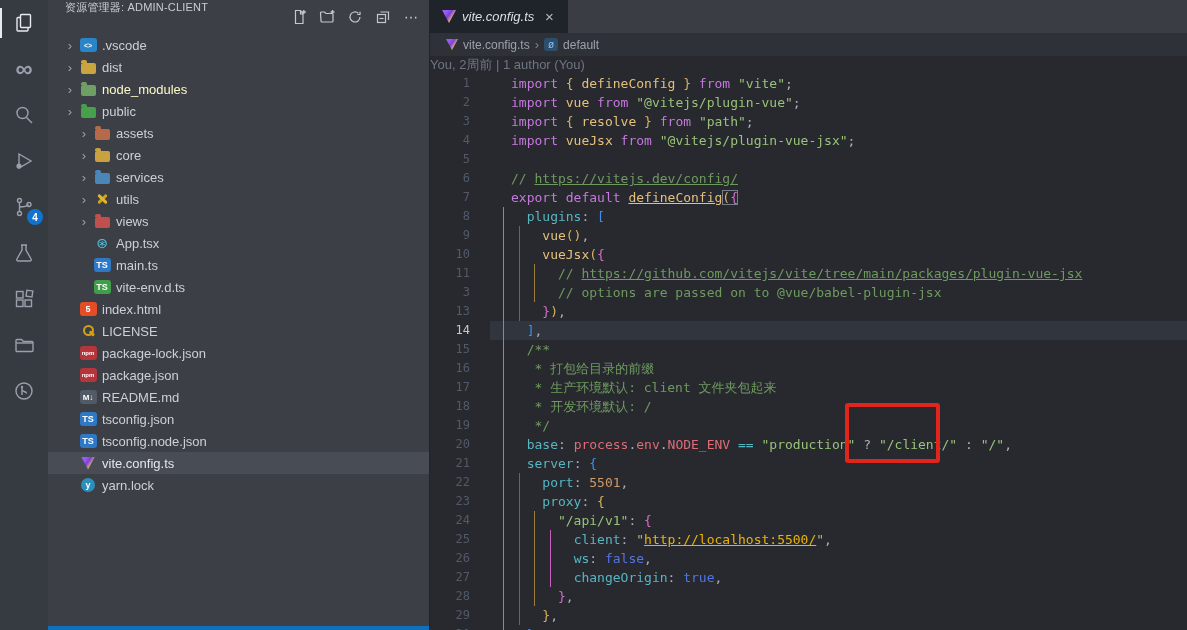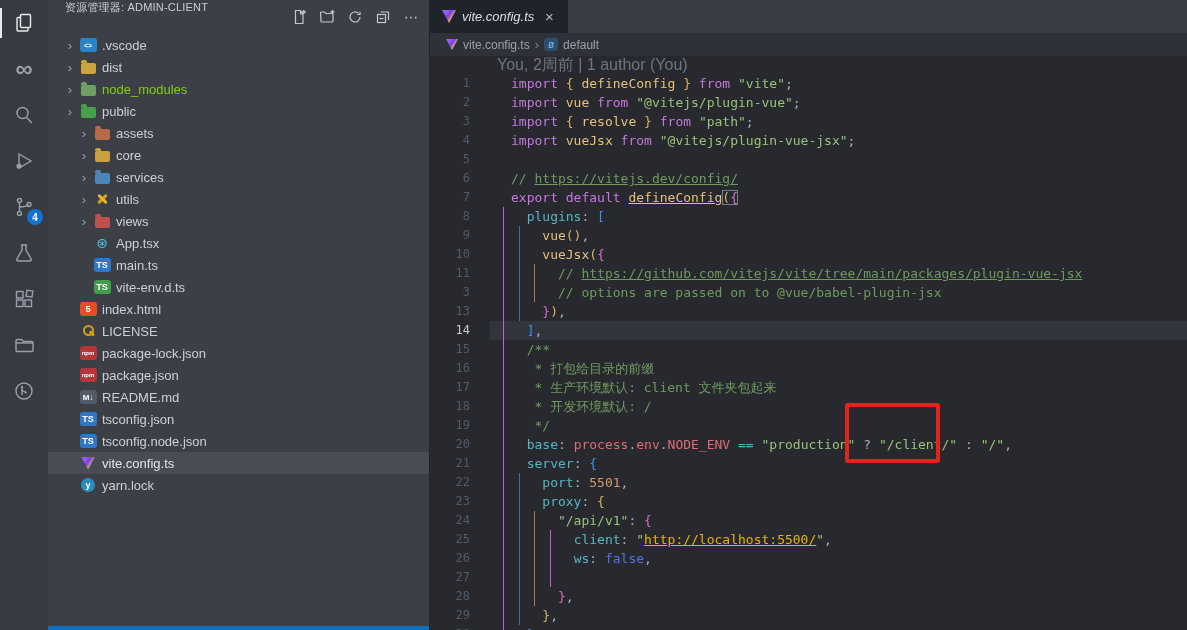--- a/index.html
+++ b/index.html
@@ -20,21 +20,21 @@
   
   .sidebar { width:381px; background:#3c4046; flex:none; position:relative; display:flex; flex-direction:column; }
   .sb-header { height:34px; display:flex; padding:0 8px 0 17px; }
   .sb-title { font-size:11px; color:#c8cdd4; letter-spacing:.2px; flex:1; white-space:nowrap; overflow:hidden; }
   .sb-actions { display:flex; align-items:center; gap:8px; }
   .sb-actions .abtn { width:20px; height:20px; display:flex; align-items:center; justify-content:center; border-radius:4px; cursor:pointer; color:#c3c8cf; }
   .sb-actions svg { stroke:#c3c8cf; fill:none; stroke-width:1.2; }
   .tree { flex:1; overflow:hidden; }
   .trow { height:22px; display:flex; align-items:center; font-size:13px; color:#ccd0d6; cursor:pointer; white-space:nowrap; }
   .trow.sel { background:#474c55; color:#e4e6ea; }
-  .trow.dim .tlabel { color:#84cc16; }
+  .trow.dim .tlabel { color:#fef9c3; }
   .tw { width:16px; text-align:center; color:#9aa0aa; font-size:13px; flex:none; display:inline-block; }
   .tw.exp { transform:rotate(90deg); }
   .ticon { width:20px; flex:none; display:flex; align-items:center; justify-content:center; margin-right:4px; }
   .ic-folder { width:15px; height:11px; border-radius:2px 2px 2px 2px; position:relative; background:var(--fc,#c9a23f); margin-top:3px; }
   .ic-folder::before { content:""; position:absolute; top:-3px; left:0; width:6px; height:3px; border-radius:2px 2px 0 0; background:inherit; }
   .badge { width:17px; height:14px; border-radius:3px; display:flex; align-items:center; justify-content:center; color:#fff; font-weight:bold; font-size:9px; font-family:"Liberation Sans",sans-serif; }
   .b-npm { background:#b5353a; font-size:6px; letter-spacing:0; }
   .b-tsb { background:#2d79c7; }
   .b-tsg { background:#3f9e49; }
   .b-html { background:#e44d26; }
@@ -59,21 +59,21 @@
   .tab-label { font-size:13px; font-style:italic; color:#dcdfe4; }
   .tab-close { color:#b8bcc4; font-size:15px; width:18px; height:18px; display:flex; align-items:center; justify-content:center; border-radius:4px; cursor:pointer; }
   .breadcrumbs { height:23px; background:#2e3238; display:flex; align-items:center; gap:5px; padding-left:16px; font-size:12px; color:#9ba1ab; flex:none; }
   .bc-item { display:flex; align-items:center; gap:5px; cursor:pointer; }
   .bc-sep { color:#7d838d; font-size:13px; }
   .ic-vite.small { width:12px; height:11px; }
   .ic-sym { width:14px; height:13px; border-radius:3px; background:#2c4f6e; color:#8fc1f2; font-size:10px; display:flex; align-items:center; justify-content:center; }
 
   .codearea { flex:1; background:#27292f; position:relative; overflow:hidden;
               font-family:"DejaVu Sans Mono", monospace; font-size:13px; }
-  .codelens { height:18px; line-height:18px; padding-left:67px; font-size:16px; color:#6e7582; font-family:"Liberation Sans",sans-serif; cursor:pointer; }
+  .codelens { height:18px; line-height:18px; font-size:13px; color:#6e7582; font-family:"Liberation Sans",sans-serif; cursor:pointer; }
   .line { height:19px; line-height:19px; display:flex; position:relative; white-space:pre; }
   .lnum { width:40px; text-align:right; color:#525a68; font-size:12px; flex:none; z-index:1; }
   .lcode { margin-left:41px; z-index:1; }
   .line.cur::before { content:""; position:absolute; left:60px; right:0; top:0; bottom:0; background:#31353e; }
   .line.cur .lnum { color:#c2c7d1;text-align:right; }
   .blame { color:#757c89; margin-left:33px; font-size:12.5px; }
   .blame .spark { color:#d4a017; }
 
   
   .kw{color:#c678dd}.fn{color:#e5c07b}.fnu{color:#e5c07b;text-decoration:underline}
@@ -379,21 +379,21 @@
           <div class="line"><span class="lnum">17</span><span class="lcode"><span class="cm">   * 生产环境默认: client 文件夹包起来</span></span></div>
           <div class="line"><span class="lnum">18</span><span class="lcode"><span class="cm">   * 开发环境默认: /</span></span></div>
           <div class="line"><span class="lnum">19</span><span class="lcode"><span class="cm">   */</span></span></div>
           <div class="line"><span class="lnum">20</span><span class="lcode"><span class="pn">  </span><span class="ky">base</span><span class="pn">: </span><span class="vr">process</span><span class="pn">.</span><span class="vr">env</span><span class="pn">.</span><span class="vr">NODE_ENV</span><span class="pn"> </span><span class="op">==</span><span class="pn"> </span><span class="st">"production"</span><span class="pn"> </span><span class="pn">?</span><span class="pn"> </span><span class="st">"/client/"</span><span class="pn"> </span><span class="pn">:</span><span class="pn"> </span><span class="st">"/"</span><span class="pn">,</span></span></div>
           <div class="line"><span class="lnum">21</span><span class="lcode"><span class="pn">  </span><span class="ky">server</span><span class="pn">: </span><span class="b3">{</span></span></div>
           <div class="line"><span class="lnum">22</span><span class="lcode"><span class="pn">    </span><span class="ky">port</span><span class="pn">: </span><span class="nm">5501</span><span class="pn">,</span></span></div>
           <div class="line"><span class="lnum">23</span><span class="lcode"><span class="pn">    </span><span class="ky">proxy</span><span class="pn">: </span><span class="b1">{</span></span></div>
           <div class="line"><span class="lnum">24</span><span class="lcode"><span class="pn">      </span><span class="st">"/api/v1"</span><span class="pn">: </span><span class="b2">{</span></span></div>
           <div class="line"><span class="lnum">25</span><span class="lcode"><span class="pn">        </span><span class="ky">client</span><span class="pn">: </span><span class="st">"</span><span class="su">http://localhost:5500/</span><span class="st">"</span><span class="pn">,</span></span></div>
           <div class="line"><span class="lnum">26</span><span class="lcode"><span class="pn">        </span><span class="ky">ws</span><span class="pn">: </span><span class="bl">false</span><span class="pn">,</span></span></div>
-          <div class="line"><span class="lnum">27</span></div>
+          <div class="line"><span class="lnum">27</span><span class="lcode"><span class="pn">        </span><span class="ky">changeOrigin</span><span class="pn">: </span><span class="bl">true</span><span class="pn">,</span></span></div>
           <div class="line"><span class="lnum">28</span><span class="lcode"><span class="pn">      </span><span class="b2">}</span><span class="pn">,</span></span></div>
           <div class="line"><span class="lnum">29</span><span class="lcode"><span class="pn">    </span><span class="b1">}</span><span class="pn">,</span></span></div>
           <div class="line"><span class="lnum">30</span><span class="lcode"><span class="pn">  </span><span class="b3">}</span><span class="pn">,</span></span></div>
         </div>
       <div id="overlays">
           <div class="guide g2" style="left: 73px; top: 151px; height: 437px;"></div>
           <div class="guide g3" style="left: 88.6px; top: 170px; height: 95px;"></div>
           <div class="guide g1" style="left: 104.2px; top: 208px; height: 38px;"></div>
           <div class="guide g3" style="left: 88.6px; top: 417px; height: 152px;"></div>
           <div class="guide g1" style="left: 104.2px; top: 455px; height: 95px;"></div>

